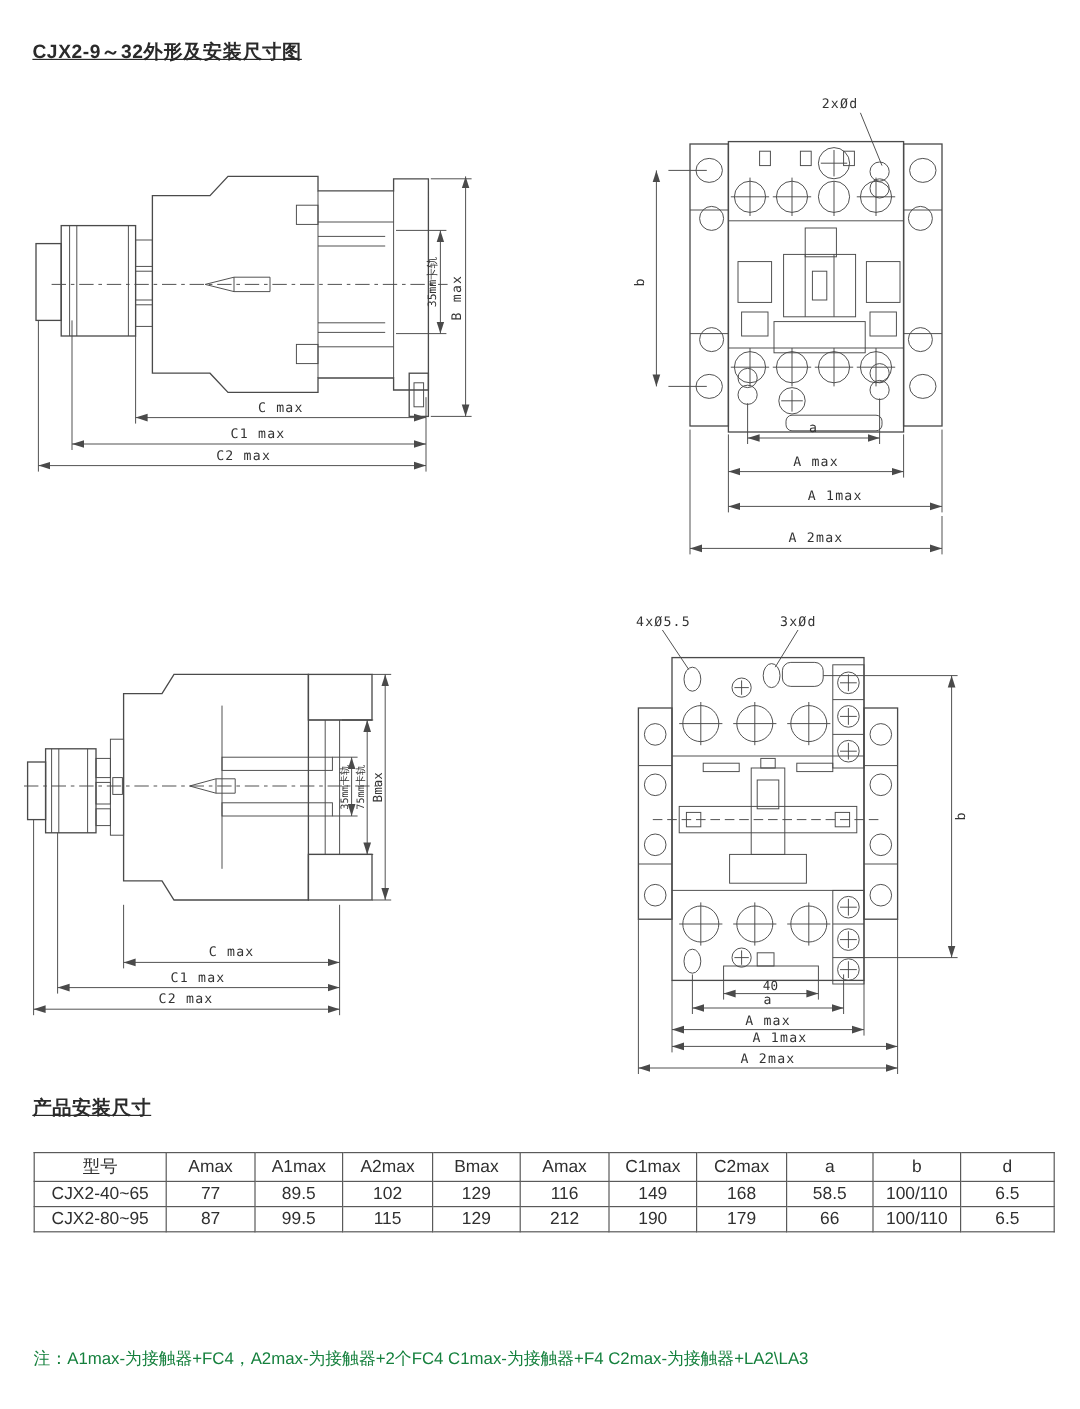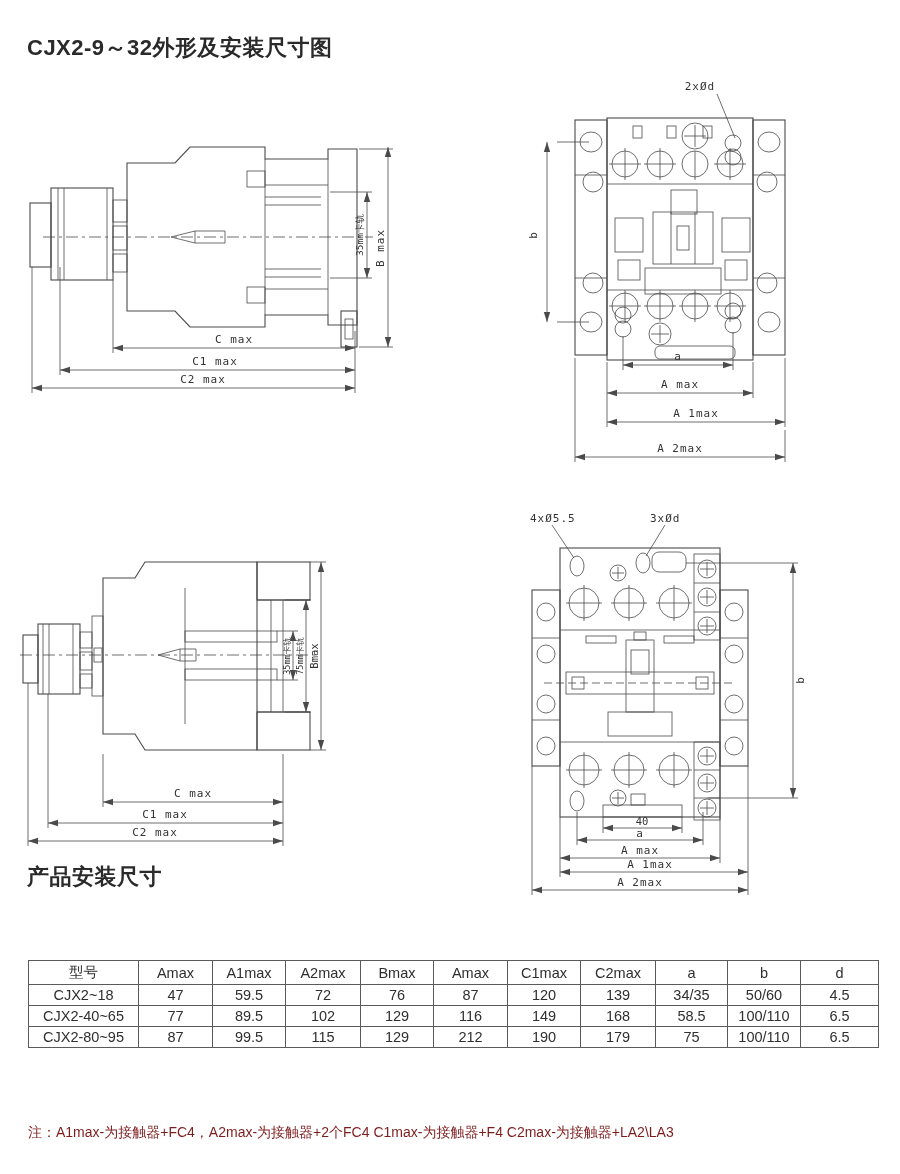--- a/index.html
+++ b/index.html
@@ -1,32 +1,32 @@
 <!DOCTYPE html>
 <html><head>
 <meta charset="utf-8">
 <style>
   html,body{margin:0;padding:0;background:#fff;}
   .page{position:relative;width:900px;height:1174px;background:#ffffff;overflow:hidden;
         font-family:"Liberation Sans",sans-serif;}
-  .sec-title{position:absolute;font-size:22px;font-weight:600;color:#2a2a2a;letter-spacing:0.5px;}
+  .sec-title{position:absolute;font-size:16px;font-weight:600;color:#2a2a2a;letter-spacing:0.5px;text-decoration:underline;}
   .dwg{position:absolute;}
   
   .ol{fill:none;stroke:#4a4a4a;stroke-width:1.1;}
   .dl{fill:none;stroke:#4a4a4a;stroke-width:0.8;}
   .cl{fill:none;stroke:#4a4a4a;stroke-width:0.8;stroke-dasharray:12 4 3 4;}
   .dt{font-family:"DejaVu Sans Mono",monospace;font-size:11px;fill:#333;letter-spacing:1px;}
   .dts{font-family:"DejaVu Sans Mono",monospace;font-size:9.5px;fill:#333;}
   .dtn{font-family:"DejaVu Sans Mono",monospace;font-size:10.5px;fill:#333;}
   
   .dim-table{position:absolute;left:28px;top:960px;border-collapse:collapse;table-layout:fixed;width:850px;}
   .dim-table th,.dim-table td{border:1px solid #5a5a5a;text-align:center;font-size:14.5px;
         color:#2f2f2f;font-weight:normal;height:20px;padding:0 2px;overflow:hidden;white-space:nowrap;}
   .dim-table th{height:23px;margin-top:35px;}
-  .note{position:absolute;left:28px;top:1124px;font-size:14px;color:#7f1d1d;white-space:nowrap;}
+  .note{position:absolute;left:28px;top:1124px;font-size:14px;color:#15803d;white-space:nowrap;}
 </style>
 </head>
 <body>
 
 <div class="page">
 
   <div class="sec-title" style="left:27px;top:33px;">CJX2-9～32外形及安装尺寸图</div>
 
   <svg class="dwg" style="left:25px;top:85px;" width="415" height="315" viewBox="0 0 415 315">
     <defs>
@@ -273,21 +273,21 @@
       <line class="dl" x1="60" y1="364" x2="248" y2="364" marker-start="url(#arw)" marker-end="url(#arw)"></line>
       <line class="dl" x1="32" y1="382" x2="248" y2="382" marker-start="url(#arw)" marker-end="url(#arw)"></line>
       <text class="dtn" x="142" y="317" text-anchor="middle">40</text>
       <text class="dt" x="140" y="329" text-anchor="middle">a</text>
       <text class="dt" x="140" y="346" text-anchor="middle">A max</text>
       <text class="dt" x="150" y="360" text-anchor="middle">A 1max</text>
       <text class="dt" x="140" y="378" text-anchor="middle">A 2max</text>
     </g>
   </svg>
 
-  <div class="sec-title" style="left:27px;top:862px;">产品安装尺寸</div>
+  <div class="sec-title" style="left:27px;top:913px;">产品安装尺寸</div>
 
   <table class="dim-table">
     <colgroup>
       <col style="width:110px">
         <col style="width:74px">
         <col style="width:73px">
         <col style="width:75px">
       <col style="width:73px">
         <col style="width:74px">
         <col style="width:73px">
@@ -306,33 +306,20 @@
         <th>Amax</th>
         <th>C1max</th>
         <th>C2max</th>
         <th>a</th>
         <th>b</th>
         <th>d</th>
       </tr>
     </thead>
     <tbody>
       <tr>
-        <td>CJX2~18</td>
-        <td>47</td>
-        <td>59.5</td>
-        <td>72</td>
-        <td>76</td>
-        <td>87</td>
-        <td>120</td>
-        <td>139</td>
-        <td>34/35</td>
-        <td>50/60</td>
-        <td>4.5</td>
-      </tr>
-      <tr>
         <td>CJX2-40~65</td>
         <td>77</td>
         <td>89.5</td>
         <td>102</td>
         <td>129</td>
         <td>116</td>
         <td>149</td>
         <td>168</td>
         <td>58.5</td>
         <td>100/110</td>
@@ -340,21 +327,21 @@
       </tr>
       <tr>
         <td>CJX2-80~95</td>
         <td>87</td>
         <td>99.5</td>
         <td>115</td>
         <td>129</td>
         <td>212</td>
         <td>190</td>
         <td>179</td>
-        <td>75</td>
+        <td>66</td>
         <td>100/110</td>
         <td>6.5</td>
       </tr>
     </tbody>
   </table>
 
   <div class="note">注：A1max-为接触器+FC4，A2max-为接触器+2个FC4 C1max-为接触器+F4 C2max-为接触器+LA2\LA3</div>
 
 </div>
 

